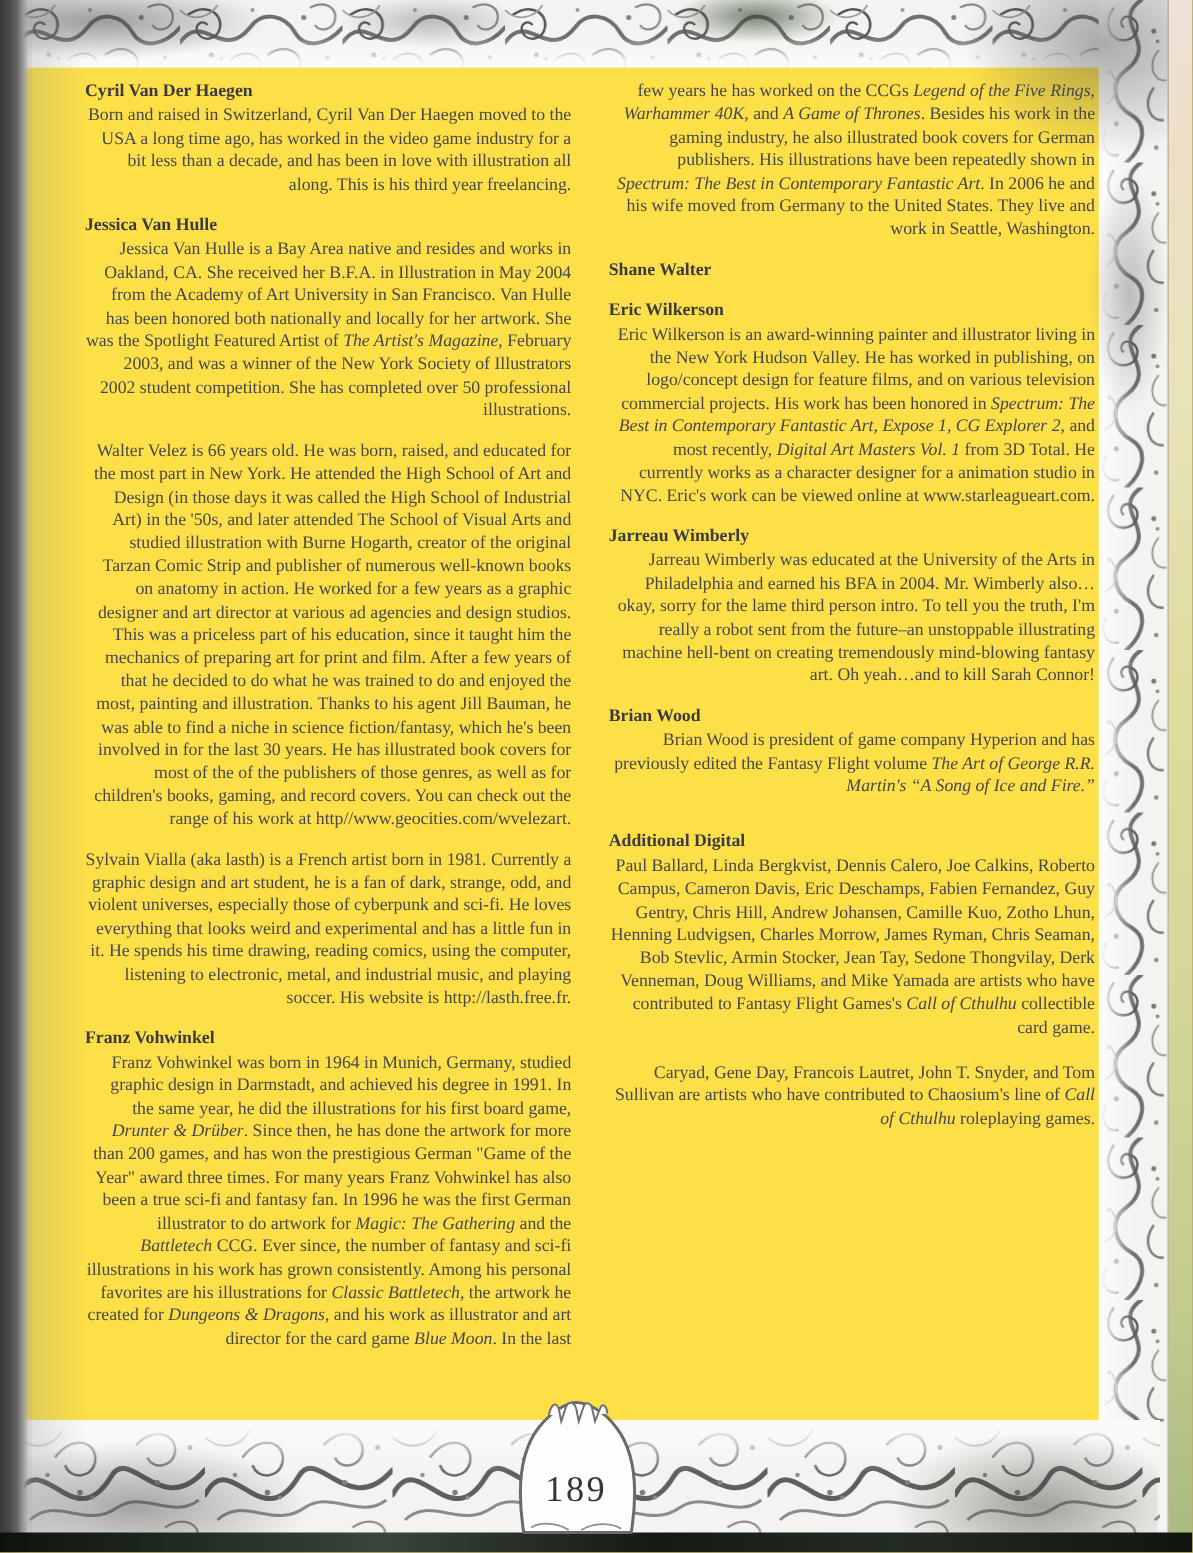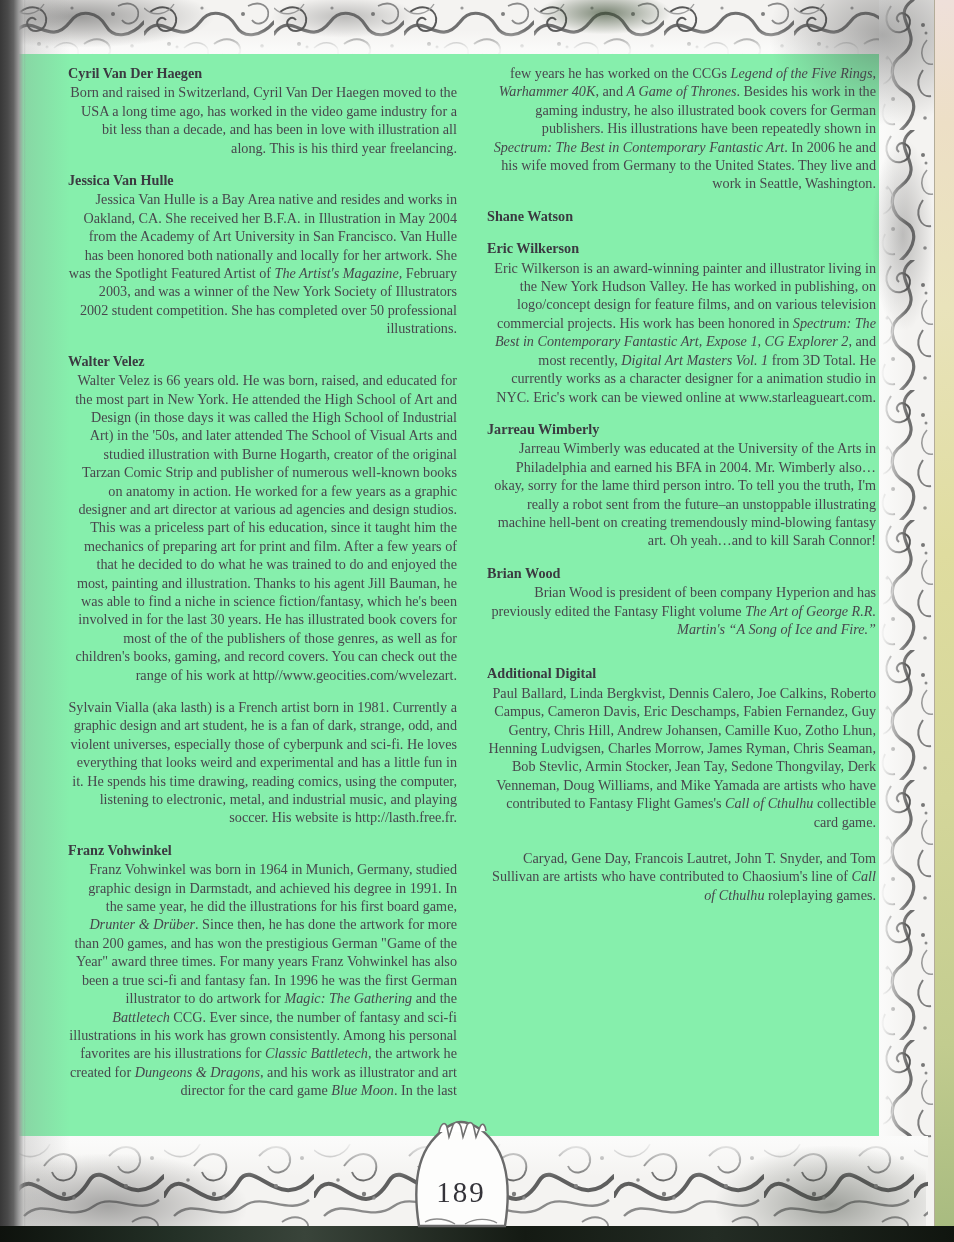--- a/index.html
+++ b/index.html
@@ -1,18 +1,18 @@
 <!DOCTYPE html>
 <html><head>
 <meta charset="utf-8">
 <style>
   html,body{margin:0;padding:0;background:#888;}
   .scan{
     position:relative;width:954px;height:1242px;overflow:hidden;
-    background:#86efac;font-family:"Liberation Serif","DejaVu Serif",serif;
+    background:#fde047;font-family:"Liberation Serif","DejaVu Serif",serif;
   }
   
   .binding-strip{position:absolute;left:0;top:0;bottom:0;width:26px;
     background:linear-gradient(90deg,#383838 0,#4a4a4a 30%,#636363 52%,#9b9b9b 72%,rgba(251,251,250,0) 100%);}
   .gutter-shade{position:absolute;left:24px;top:0;bottom:16px;width:46px;
     background:linear-gradient(90deg,rgba(140,140,140,.25),rgba(140,140,140,0));}
   .page-edge{position:absolute;right:0;top:0;bottom:13px;width:19px;border-left:1px solid #b3ac99;
     background:linear-gradient(180deg,#efe0da 0%,#eddfc6 10%,#e9e3bb 25%,#dfdc9f 45%,#d4d69a 65%,#c2cc8f 85%,#a8bb80 100%);}
   .desk-strip{position:absolute;left:0;right:0;bottom:0;height:16px;
     background:linear-gradient(90deg,#0e120d,#233026 18%,#39443a 32%,#141a13 55%,#232c24 75%,#10150f 100%);}
@@ -137,49 +137,48 @@
     <div class="col">
         <section class="bio">
           <h3>Cyril Van Der Haegen</h3>
           <p><span>Born and raised in Switzerland, Cyril Van Der Haegen moved to the USA a long time ago, has worked in the video game industry for a bit less than a decade, and has been in love with illustration all along. This is his third year freelancing.</span></p>
         </section>
         <section class="bio">
           <h3>Jessica Van Hulle</h3>
           <p><span>Jessica Van Hulle is a Bay Area native and resides and works in Oakland, CA. She received her B.F.A. in Illustration in May 2004 from the Academy of Art University in San Francisco. Van Hulle has been honored both nationally and locally for her artwork. She was the Spotlight Featured Artist of </span><em>The Artist's Magazine,</em><span> February 2003, and was a winner of the New York Society of Illustrators 2002 student competition. She has completed over 50 professional illustrations.</span></p>
         </section>
         <section class="bio">
-          <h3>Walter Velez</h3>
           <p><span>Walter Velez is 66 years old. He was born, raised, and educated for the most part in New York. He attended the High School of Art and Design (in those days it was called the High School of Industrial Art) in the '50s, and later attended The School of Visual Arts and studied illustration with Burne Hogarth, creator of the original Tarzan Comic Strip and publisher of numerous well-known books on anatomy in action. He worked for a few years as a graphic designer and art director at various ad agencies and design studios. This was a priceless part of his education, since it taught him the mechanics of preparing art for print and film. After a few years of that he decided to do what he was trained to do and enjoyed the most, painting and illustration. Thanks to his agent Jill Bauman, he was able to find a niche in science fiction/fantasy, which he's been involved in for the last 30 years. He has illustrated book covers for most of the of the publishers of those genres, as well as for children's books, gaming, and record covers. You can check out the range of his work at http//www.geocities.com/wvelezart.</span></p>
         </section>
         <section class="bio">
           <p><span>Sylvain Vialla (aka lasth) is a French artist born in 1981. Currently a graphic design and art student, he is a fan of dark, strange, odd, and violent universes, especially those of cyberpunk and sci-fi. He loves everything that looks weird and experimental and has a little fun in it. He spends his time drawing, reading comics, using the computer, listening to electronic, metal, and industrial music, and playing soccer. His website is http://lasth.free.fr.</span></p>
         </section>
         <section class="bio">
           <h3>Franz Vohwinkel</h3>
           <p><span>Franz Vohwinkel was born in 1964 in Munich, Germany, studied graphic design in Darmstadt, and achieved his degree in 1991. In the same year, he did the illustrations for his first board game, </span><em>Drunter &amp; Drüber</em><span>. Since then, he has done the artwork for more than 200 games, and has won the prestigious German "Game of the Year" award three times. For many years Franz Vohwinkel has also been a true sci-fi and fantasy fan. In 1996 he was the first German illustrator to do artwork for </span><em>Magic: The Gathering</em><span> and the </span><em>Battletech</em><span> CCG. Ever since, the number of fantasy and sci-fi illustrations in his work has grown consistently. Among his personal favorites are his illustrations for </span><em>Classic Battletech</em><span>, the artwork he created for </span><em>Dungeons &amp; Dragons</em><span>, and his work as illustrator and art director for the card game </span><em>Blue Moon</em><span>. In the last</span></p>
         </section>
       </div>
     <div class="col">
         <section class="bio">
           <p><span>few years he has worked on the CCGs </span><em>Legend of the Five Rings</em><span>, </span><em>Warhammer 40K</em><span>, and </span><em>A Game of Thrones</em><span>. Besides his work in the gaming industry, he also illustrated book covers for German publishers. His illustrations have been repeatedly shown in </span><em>Spectrum: The Best in Contemporary Fantastic Art</em><span>. In 2006 he and his wife moved from Germany to the United States. They live and work in Seattle, Washington.</span></p>
         </section>
         <section class="bio">
-          <h3>Shane Watson</h3>
+          <h3>Shane Walter</h3>
         </section>
         <section class="bio">
           <h3>Eric Wilkerson</h3>
           <p><span>Eric Wilkerson is an award-winning painter and illustrator living in the New York Hudson Valley. He has worked in publishing, on logo/concept design for feature films, and on various television commercial projects. His work has been honored in </span><em>Spectrum: The Best in Contemporary Fantastic Art, Expose 1, CG Explorer 2</em><span>, and most recently, </span><em>Digital Art Masters Vol. 1</em><span> from 3D Total. He currently works as a character designer for a animation studio in NYC. Eric's work can be viewed online at www.starleagueart.com.</span></p>
         </section>
         <section class="bio">
           <h3>Jarreau Wimberly</h3>
           <p><span>Jarreau Wimberly was educated at the University of the Arts in Philadelphia and earned his BFA in 2004. Mr. Wimberly also…okay, sorry for the lame third person intro. To tell you the truth, I'm really a robot sent from the future–an unstoppable illustrating machine hell-bent on creating tremendously mind-blowing fantasy art. Oh yeah…and to kill Sarah Connor!</span></p>
         </section>
         <section class="bio">
           <h3>Brian Wood</h3>
-          <p><span>Brian Wood is president of been company Hyperion and has previously edited the Fantasy Flight volume </span><em>The Art of George R.R. Martin's “A Song of Ice and Fire.”</em></p>
+          <p><span>Brian Wood is president of game company Hyperion and has previously edited the Fantasy Flight volume </span><em>The Art of George R.R. Martin's “A Song of Ice and Fire.”</em></p>
         </section>
         <section class="bio bio--gap">
           <h3>Additional Digital</h3>
           <p><span>Paul Ballard, Linda Bergkvist, Dennis Calero, Joe Calkins, Roberto Campus, Cameron Davis, Eric Deschamps, Fabien Fernandez, Guy Gentry, Chris Hill, Andrew Johansen, Camille Kuo, Zotho Lhun, Henning Ludvigsen, Charles Morrow, James Ryman, Chris Seaman, Bob Stevlic, Armin Stocker, Jean Tay, Sedone Thongvilay, Derk Venneman, Doug Williams, and Mike Yamada are artists who have contributed to Fantasy Flight Games's </span><em>Call of Cthulhu</em><span> collectible card game.</span></p>
           <p><span>Caryad, Gene Day, Francois Lautret, John T. Snyder, and Tom Sullivan are artists who have contributed to Chaosium's line of </span><em>Call of Cthulhu</em><span> roleplaying games.</span></p>
         </section>
       </div>
   </div>
 
   <div class="cartouche-wrap">

